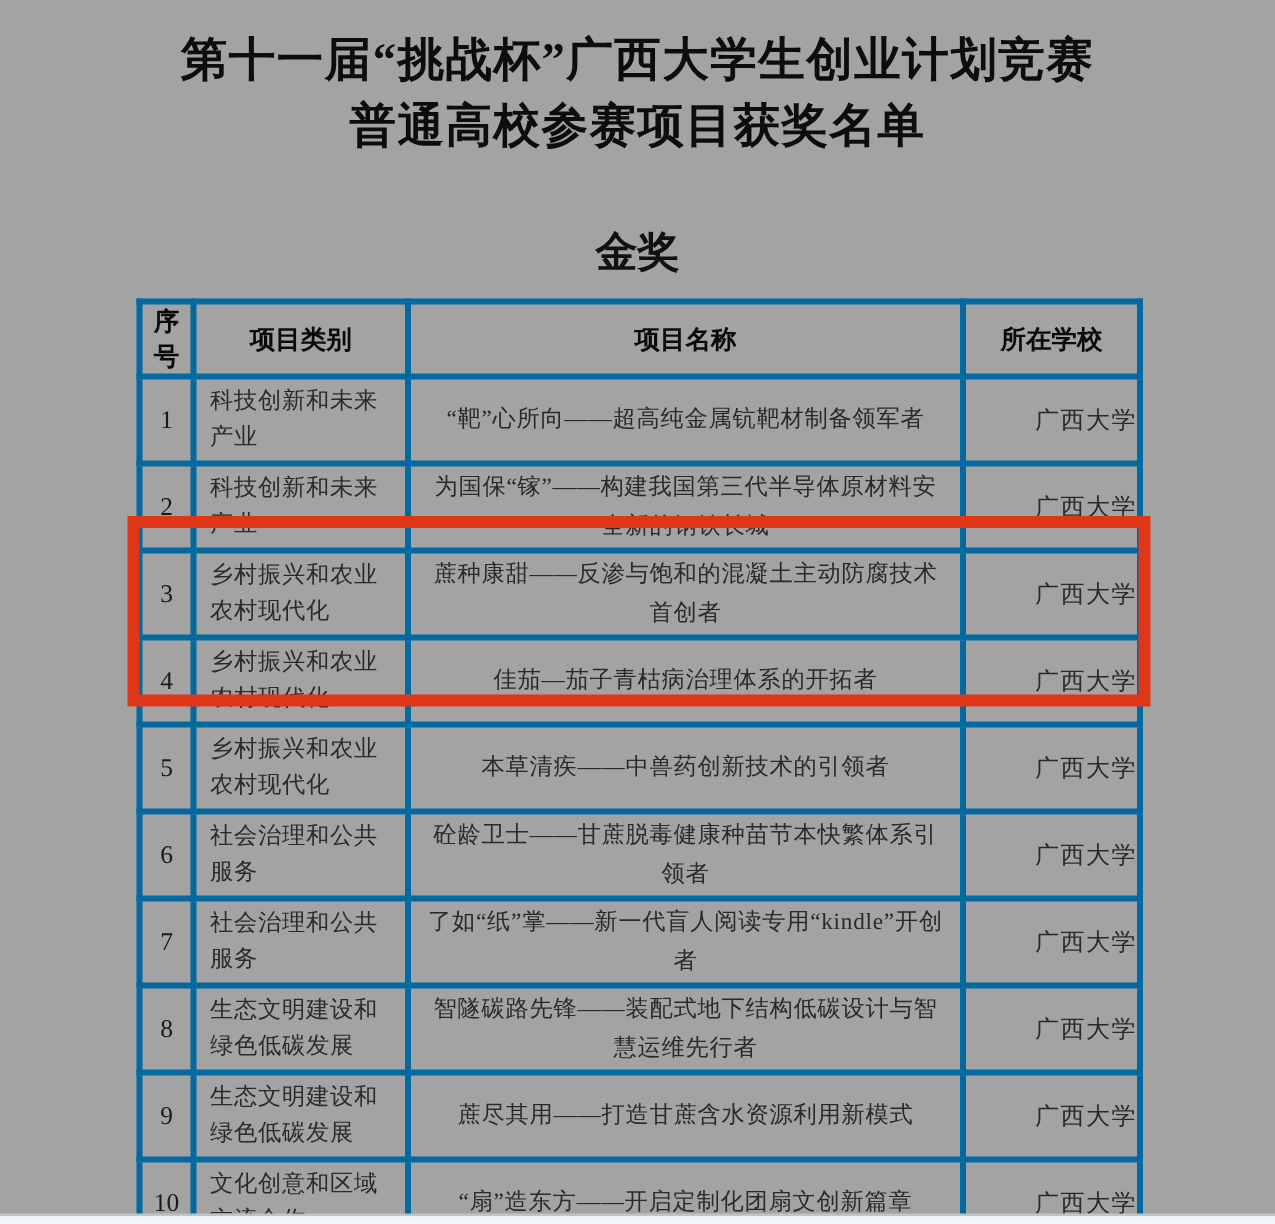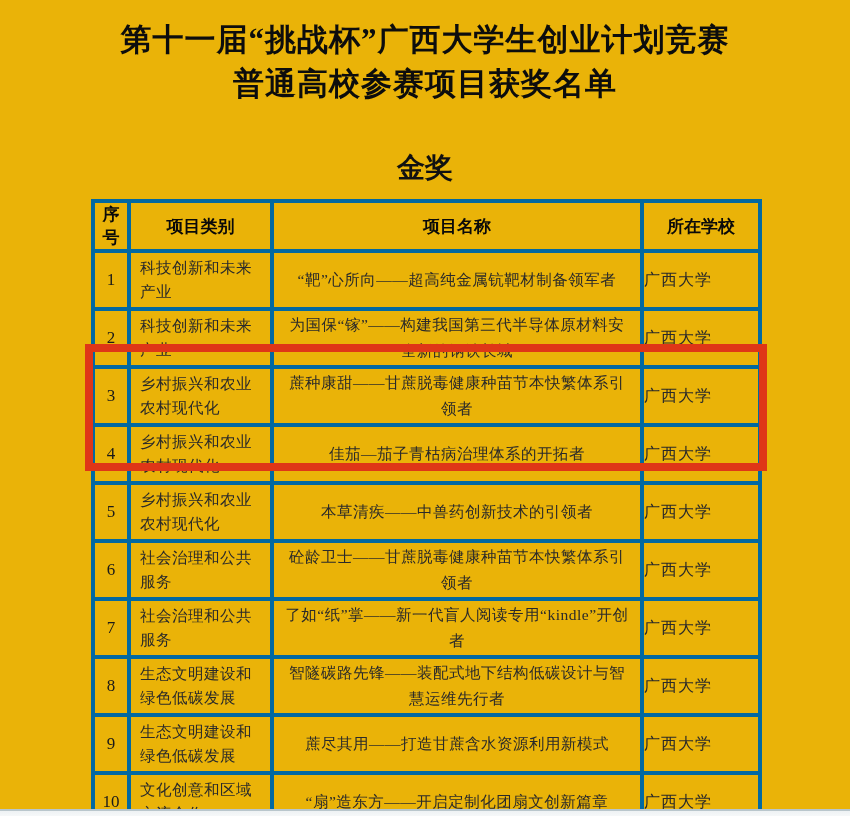--- a/index.html
+++ b/index.html
@@ -1,20 +1,20 @@
 <!DOCTYPE html>
 <html><head>
 <meta charset="utf-8">
 <style>
   html, body { margin: 0; padding: 0; background: #ffffff; }
   .page {
     position: relative;
     width: 850px;
     height: 816px;
-    background: #eab308;
+    background: #a3a3a3;
     overflow: hidden;
     font-family: "Liberation Serif", serif;
     color: #000;
   }
   .doc-title {
     position: absolute;
     top: 18px;
     left: 0;
     width: 100%;
     text-align: center;
@@ -74,21 +74,21 @@
   }
   td.c-name {
     text-align: center;
     font-size: 15.5px;
     letter-spacing: 0.5px;
     line-height: 26px;
     padding: 0 8px;
     color: #2a2a2a;
   }
   td.c-school {
-    text-align: left;
+    text-align: right;
     font-size: 16px;
     letter-spacing: 1px;
     color: #2a2a2a;
   }
   .highlight-box {
     position: absolute;
     left: 85px;
     top: 344px;
     width: 682px;
     height: 127px;
@@ -143,21 +143,21 @@
       </tr>
       <tr>
         <td class="c-no">2</td>
         <td class="c-cat">科技创新和未来产业</td>
         <td class="c-name">为国保“镓”——构建我国第三代半导体原材料安全新的钢铁长城</td>
         <td class="c-school">广西大学</td>
       </tr>
       <tr>
         <td class="c-no">3</td>
         <td class="c-cat">乡村振兴和农业农村现代化</td>
-        <td class="c-name">蔗种康甜——甘蔗脱毒健康种苗节本快繁体系引领者</td>
+        <td class="c-name">蔗种康甜——反渗与饱和的混凝土主动防腐技术首创者</td>
         <td class="c-school">广西大学</td>
       </tr>
       <tr>
         <td class="c-no">4</td>
         <td class="c-cat">乡村振兴和农业农村现代化</td>
         <td class="c-name">佳茄—茄子青枯病治理体系的开拓者</td>
         <td class="c-school">广西大学</td>
       </tr>
       <tr>
         <td class="c-no">5</td>

